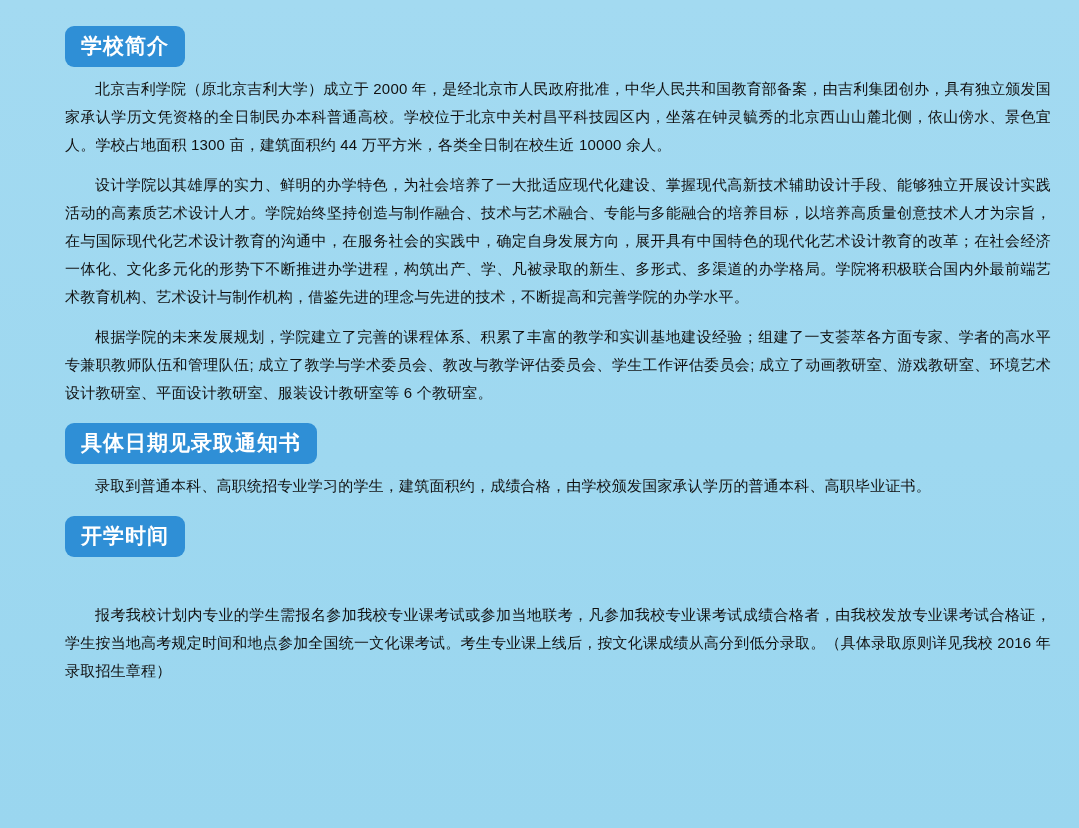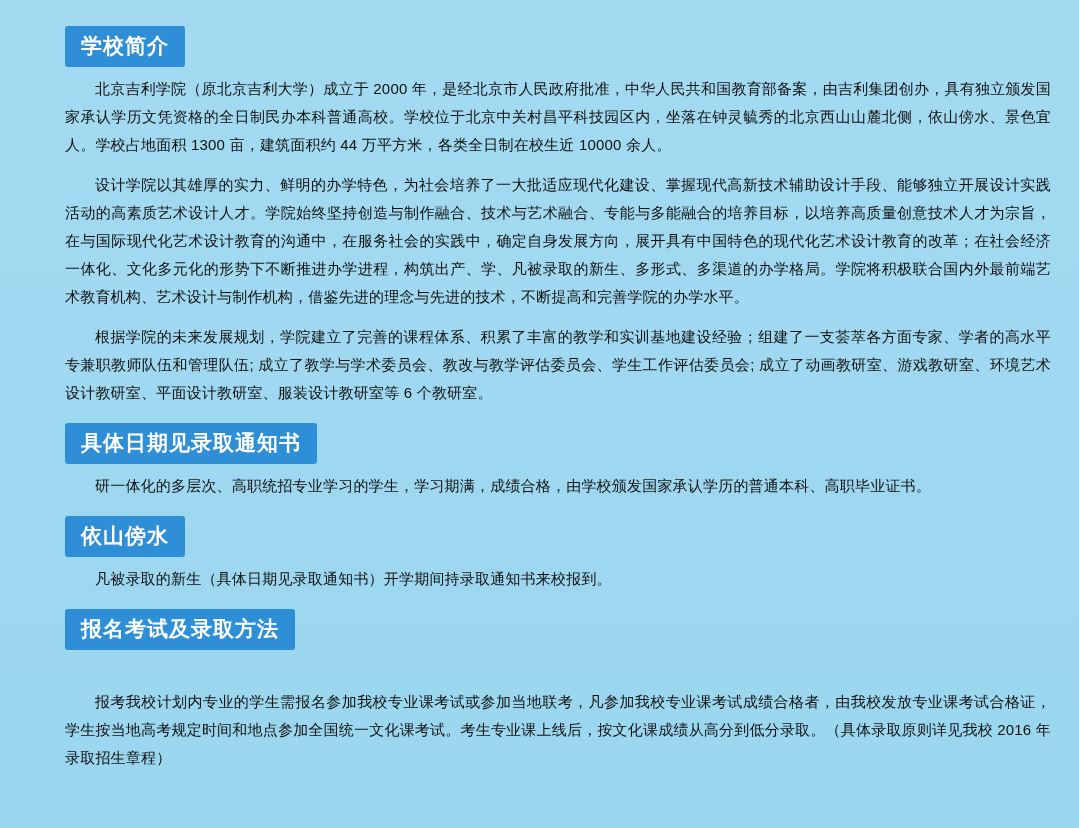--- a/index.html
+++ b/index.html
@@ -26,21 +26,21 @@
   .section-heading {
     display: inline-block;
     background: #2f8fd6;
     color: #ffffff;
     font-size: 21px;
     font-weight: bold;
     line-height: 1;
     padding: 9px 16px 11px 16px;
     margin: 10px 0 8px 55px;
     letter-spacing: 1px;
-    border-radius: 3px;
+    border-radius: 9px;
   }
   .section-heading.h-intro { margin-top: 8px; }
   .para {
     font-size: 15px;
     line-height: 28px;
     color: #111111;
     margin: 0 0 12px 0;
     padding: 0 18px 0 55px;
     text-align: justify;
     text-indent: 2em;
@@ -60,28 +60,26 @@
 
   <div class="section">
     <div class="section-heading h-intro">学校简介</div>
     <p class="para">北京吉利学院（原北京吉利大学）成立于 2000 年，是经北京市人民政府批准，中华人民共和国教育部备案，由吉利集团创办，具有独立颁发国家承认学历文凭资格的全日制民办本科普通高校。学校位于北京中关村昌平科技园区内，坐落在钟灵毓秀的北京西山山麓北侧，依山傍水、景色宜人。学校占地面积 1300 亩，建筑面积约 44 万平方米，各类全日制在校生近 10000 余人。</p>
     <p class="para">设计学院以其雄厚的实力、鲜明的办学特色，为社会培养了一大批适应现代化建设、掌握现代高新技术辅助设计手段、能够独立开展设计实践活动的高素质艺术设计人才。学院始终坚持创造与制作融合、技术与艺术融合、专能与多能融合的培养目标，以培养高质量创意技术人才为宗旨，在与国际现代化艺术设计教育的沟通中，在服务社会的实践中，确定自身发展方向，展开具有中国特色的现代化艺术设计教育的改革；在社会经济一体化、文化多元化的形势下不断推进办学进程，构筑出产、学、凡被录取的新生、多形式、多渠道的办学格局。学院将积极联合国内外最前端艺术教育机构、艺术设计与制作机构，借鉴先进的理念与先进的技术，不断提高和完善学院的办学水平。</p>
     <p class="para">根据学院的未来发展规划，学院建立了完善的课程体系、积累了丰富的教学和实训基地建设经验；组建了一支荟萃各方面专家、学者的高水平专兼职教师队伍和管理队伍; 成立了教学与学术委员会、教改与教学评估委员会、学生工作评估委员会; 成立了动画教研室、游戏教研室、环境艺术设计教研室、平面设计教研室、服装设计教研室等 6 个教研室。</p>
   </div>
 
   <div class="section">
     <div class="section-heading">具体日期见录取通知书</div>
-    <p class="para">研一体化的多层次、高职统招专业学习的学生，学习期满，成绩合格，由学校颁发国家承认学历的普通本科、高职毕业证书。</p>
+    <p class="para">录取到普通本科、高职统招专业学习的学生，建筑面积约，成绩合格，由学校颁发国家承认学历的普通本科、高职毕业证书。</p>
   </div>
 
   <div class="section">
-    <div class="section-heading">依山傍水</div>
-    <p class="para">凡被录取的新生（具体日期见录取通知书）开学期间持录取通知书来校报到。</p>
+    <div class="section-heading">开学时间</div>
   </div>
 
   <div class="section">
-    <div class="section-heading">报名考试及录取方法</div>
     <div class="spacer-lg"></div>
     <p class="para">报考我校计划内专业的学生需报名参加我校专业课考试或参加当地联考，凡参加我校专业课考试成绩合格者，由我校发放专业课考试合格证，学生按当地高考规定时间和地点参加全国统一文化课考试。考生专业课上线后，按文化课成绩从高分到低分录取。（具体录取原则详见我校 2016 年录取招生章程）</p>
     
   </div>
 
 </div>
 
 </body></html>

